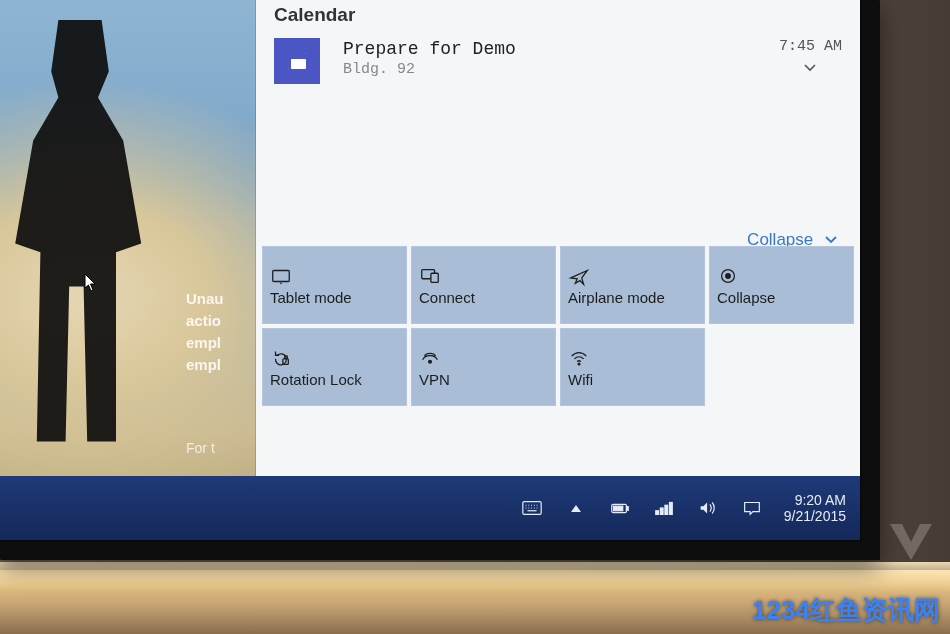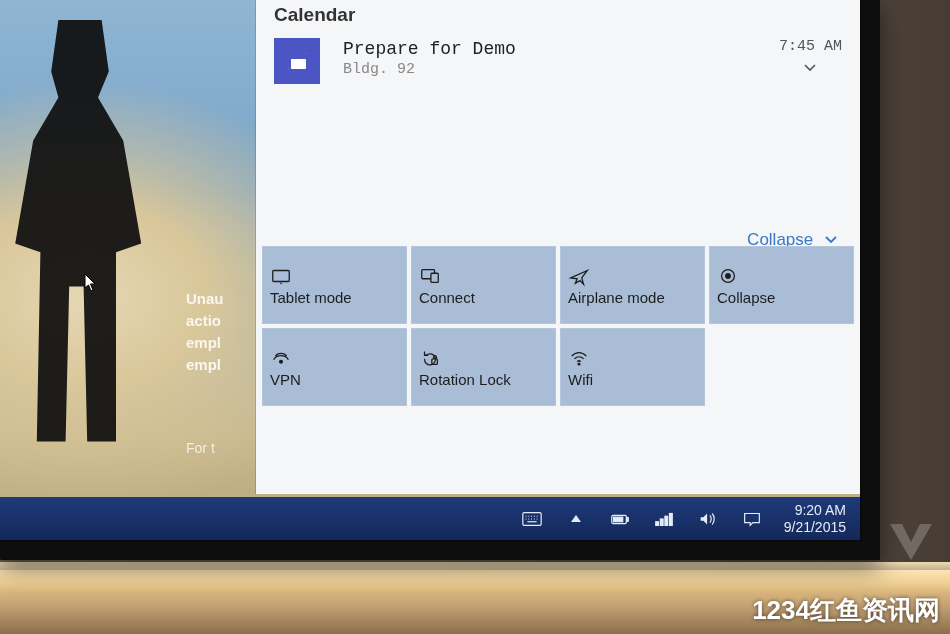--- a/index.html
+++ b/index.html
@@ -49,29 +49,29 @@
   
   .tiles{position:absolute;left:0;right:0;bottom:0;padding:4px 6px 6px;
          display:grid;grid-template-columns:repeat(4,1fr);grid-auto-rows:78px;gap:4px;}
   .tile{background:#a9bdd6;color:#1d1d1d;font-size:15px;padding:4px 8px 6px;
         display:flex;flex-direction:column;justify-content:center;cursor:pointer;
         box-shadow:inset 0 0 0 1px rgba(255,255,255,.15);}
   .tile .ic{height:26px;display:flex;align-items:center}
   .tile svg{width:22px;height:22px;stroke:#1d1d1d;fill:none;stroke-width:1.4}
   .tile-wide-empty{background:transparent;cursor:default;box-shadow:none}
   
-  .taskbar{position:absolute;left:0;right:0;bottom:0;height:43px;
+  .taskbar{position:absolute;left:0;right:0;bottom:0;height:64px;
            background:linear-gradient(#1f3a7a,#14295a);display:flex;align-items:center;
            justify-content:flex-end;gap:20px;padding:0 14px;color:#e6ecf7;font-size:14px;}
   .tb-ic{width:24px;height:24px;display:flex;align-items:center;justify-content:center}
   .tb-ic svg{width:22px;height:20px;stroke:#e6ecf7;fill:none;stroke-width:1.3}
   .tb-up{width:0;height:0;border-left:5px solid transparent;border-right:5px solid transparent;border-bottom:7px solid #e6ecf7}
   .tb-clock{line-height:1.15;text-align:right;font-size:14px}
   
-  .watermark{position:absolute;right:10px;bottom:6px;color:#ffffff;font-weight:700;
+  .watermark{position:absolute;right:10px;bottom:6px;color:#3b82f6;font-weight:700;
              font-size:26px;font-family:Arial,sans-serif;text-shadow:0 0 4px rgba(0,0,0,.6);}
   .watermark .zh{font-family:"Microsoft YaHei","PingFang SC",sans-serif}
   .verge-mark{position:absolute;right:16px;bottom:72px;width:46px;height:40px;opacity:.22}
 </style>
 </head>
 <body>
 
 <div class="scene">
   <div class="wall"></div>
   <div class="desk"></div>
@@ -156,37 +156,37 @@
               <svg viewBox="0 0 24 24">
                   <circle cx="12" cy="12" r="7"></circle>
                   <circle cx="12" cy="12" r="2.5" fill="#1d1d1d"></circle>
                 </svg>
             </span>
             <span>Collapse</span>
           </div>
           <div class="tile">
             <span class="ic">
               <svg viewBox="0 0 24 24">
-                  <path d="M6 10c2-4 10-4 12 0"></path>
-                  <path d="M4 14c3-6 13-6 16 0"></path>
-                  <circle cx="12" cy="16" r="1.5" fill="#1d1d1d"></circle>
-                </svg>
-            </span>
-            <span>VPN</span>
-          </div>
-          <div class="tile">
-            <span class="ic">
-              <svg viewBox="0 0 24 24">
                   <path d="M6 13a6 6 0 1 0 2-4"></path>
                   <path d="M6 5v4h4"></path>
                   <rect x="14" y="13" width="6" height="6" rx="1"></rect>
                   <path d="M16 13v-2a1.5 1.5 0 0 1 3 0v2"></path>
                 </svg>
             </span>
             <span>Rotation Lock</span>
+          </div>
+          <div class="tile">
+            <span class="ic">
+              <svg viewBox="0 0 24 24">
+                  <path d="M6 10c2-4 10-4 12 0"></path>
+                  <path d="M4 14c3-6 13-6 16 0"></path>
+                  <circle cx="12" cy="16" r="1.5" fill="#1d1d1d"></circle>
+                </svg>
+            </span>
+            <span>VPN</span>
           </div>
           <div class="tile">
             <span class="ic">
               <svg viewBox="0 0 24 24">
                   <path d="M4 10c5-5 11-5 16 0"></path>
                   <path d="M7 13c3-3 7-3 10 0"></path>
                   <path d="M10 16c1.2-1.2 2.8-1.2 4 0"></path>
                   <circle cx="12" cy="18.5" r="1" fill="#1d1d1d"></circle>
                 </svg>
             </span>

